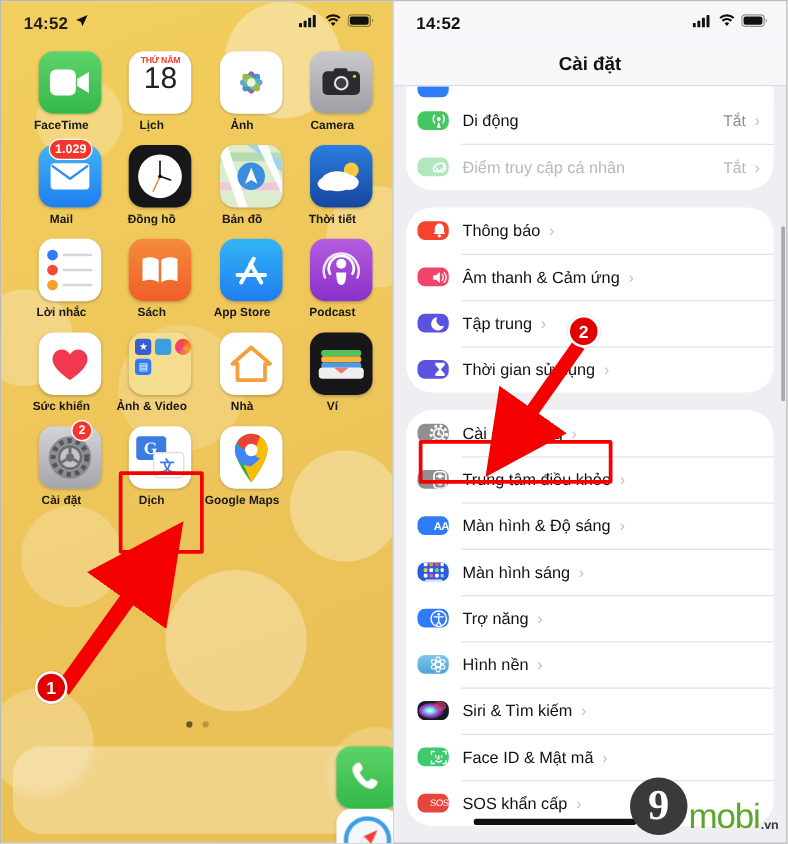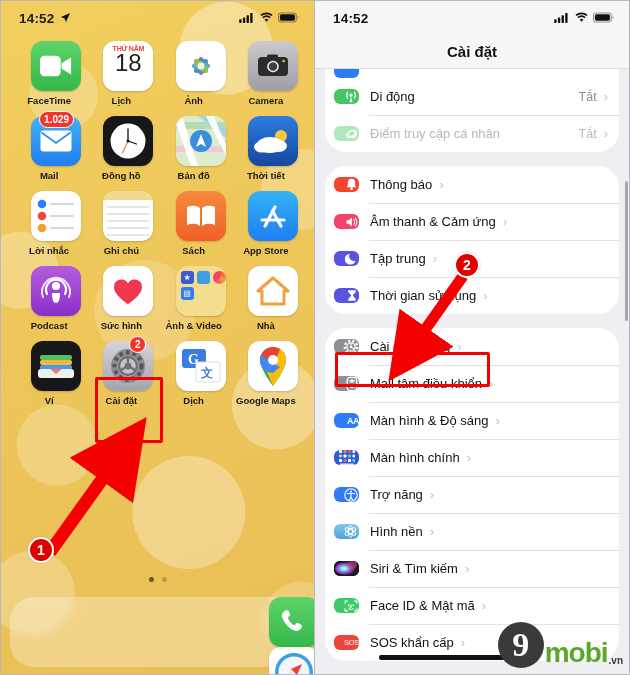--- a/index.html
+++ b/index.html
@@ -137,21 +137,21 @@
 
   
   .watermark {
     position:absolute; right:6px; bottom:6px; display:flex; align-items:flex-end; gap:1px;
   }
   .wm-9 {
     width:46px; height:46px; border-radius:50%; background:#3a3a3a;
     display:flex; align-items:center; justify-content:center;
     color:#fff; font-size:34px; font-weight:700; font-family:"Liberation Serif", serif;
   }
-  .wm-text { font-size:28px; font-weight:700; color:#5aa72b; line-height:30px; letter-spacing:-1px; }
+  .wm-text { font-size:28px; font-weight:400; color:#5aa72b; line-height:30px; letter-spacing:-1px; }
   .wm-vn { font-size:10px; color:#3a3a3a; font-weight:700; margin-bottom:2px; }
   .wm-strike {
     position:absolute; right:120px; bottom:14px; width:130px; height:5px; background:#111; border-radius:2px;
   }
 
   
   svg.arrow { position:absolute; pointer-events:none; overflow:visible; }
 </style>
 </head>
 <body>
@@ -324,37 +324,20 @@
               <circle cx="6" cy="17" r="4.3" fill="#f04a3c"></circle>
                 <rect x="14" y="16" width="24" height="2" rx="1" fill="#d7d7db"></rect>
               <circle cx="6" cy="29" r="4.3" fill="#f5a02b"></circle>
                 <rect x="14" y="28" width="24" height="2" rx="1" fill="#d7d7db"></rect>
             </svg>
           </div>
         </div>
         <div class="app-name">Lời nhắc</div>
       </div>
 
-      <div class="app">
-        <div class="app-ico-wrap">
-          <div class="app-ico" style="background:#fff;align-items:flex-start">
-            <svg width="50" height="50" viewBox="0 0 50 50">
-              <rect width="50" height="9" fill="#f2d98f"></rect>
-              <g stroke="#dcdce0" stroke-width="1.3">
-                <line x1="4" y1="16" x2="46" y2="16"></line>
-                  <line x1="4" y1="23" x2="46" y2="23"></line>
-                <line x1="4" y1="30" x2="46" y2="30"></line>
-                  <line x1="4" y1="37" x2="46" y2="37"></line>
-                <line x1="4" y1="44" x2="46" y2="44"></line>
-              </g>
-            </svg>
-          </div>
-        </div>
-        <div class="app-name">Ghi chú</div>
-      </div>
 
       <div class="app">
         <div class="app-ico-wrap">
           <div class="app-ico" style="background:linear-gradient(#f58a3c,#ef5f28)">
             <svg width="32" height="24" viewBox="0 0 32 24">
               <path d="M15 4C11 1 6 1.5 2 3v18c4-1.5 9-2 13 1z" fill="#fff"></path>
               <path d="M17 4c4-3 9-2.5 13-1v18c-4-1.5-9-2-13 1z" fill="#fff"></path>
             </svg>
           </div>
         </div>
@@ -391,21 +374,21 @@
       </div>
 
       <div class="app">
         <div class="app-ico-wrap">
           <div class="app-ico" style="background:#fff">
             <svg width="30" height="27" viewBox="0 0 30 27">
               <path d="M15 26S1 17.5 1 9.2A7.4 7.4 0 0 1 15 5.6 7.4 7.4 0 0 1 29 9.2C29 17.5 15 26 15 26z" fill="#f2384f"></path>
             </svg>
           </div>
         </div>
-        <div class="app-name">Sức hình</div>
+        <div class="app-name">Sức khiển</div>
       </div>
 
       <div class="app">
         <div class="app-ico-wrap">
           <div class="app-ico" style="background:#f4dd8e;align-items:flex-start;justify-content:flex-start;padding:5px">
             <div style="display:grid;grid-template-columns:repeat(3,13px);gap:3px">
               <div style="width:13px;height:13px;border-radius:3px;background:#3b5bd0;display:flex;align-items:center;justify-content:center;color:#fff;font-size:8px">★</div>
               <div style="width:13px;height:13px;border-radius:3px;background:#3a9ee0"></div>
               <div style="width:13px;height:13px;border-radius:50%;background:conic-gradient(#f04a3c,#f5a02b,#ef3d8a,#f04a3c)"></div>
               <div style="width:13px;height:13px;border-radius:3px;background:#2f7cf6;display:flex;align-items:center;justify-content:center;color:#fff;font-size:8px">▤</div>
@@ -677,21 +660,21 @@
         <div class="row">
           <span class="r-ico" style="background:#8e8e93">
             <svg width="14" height="16" viewBox="0 0 16 18">
               <rect x="2.5" y="1.5" width="11" height="15" rx="3.4" fill="none" stroke="#fff" stroke-width="1.5"></rect>
               <circle cx="8" cy="5.6" r="2" fill="#fff"></circle>
                 <line x1="4.4" y1="5.6" x2="11.6" y2="5.6" stroke="#fff" stroke-width="1.2"></line>
               <circle cx="8" cy="12" r="2" fill="#fff"></circle>
                 <line x1="4.4" y1="12" x2="11.6" y2="12" stroke="#fff" stroke-width="1.2"></line>
             </svg>
           </span>
-          <span class="r-label">Mail tâm điều khiển</span>
+          <span class="r-label">Trung tâm điều khỏe</span>
           <span class="chev">›</span>
         </div>
         <div class="row">
           <span class="r-ico" style="background:#2f7cf6">
             <span style="color:#fff;font-size:9px;font-weight:700;letter-spacing:-.5px">AA</span>
           </span>
           <span class="r-label">Màn hình &amp; Độ sáng</span>
           <span class="chev">›</span>
         </div>
         <div class="row">
@@ -707,21 +690,21 @@
                 <rect x="10" y="5.5" width="3" height="3" rx=".8" fill="#7ad36e"></rect>
                   <rect x="14.5" y="5.5" width="2.5" height="3" rx=".8"></rect>
                 <rect x="1" y="10" width="3" height="3" rx=".8"></rect>
                   <rect x="5.5" y="10" width="3" height="3" rx=".8" fill="#f05a9a"></rect>
                 <rect x="10" y="10" width="3" height="3" rx=".8"></rect>
                   <rect x="14.5" y="10" width="2.5" height="3" rx=".8" fill="#7ad3e0"></rect>
                 <rect x="2" y="14.5" width="14" height="2.5" rx="1" opacity=".85"></rect>
               </g>
             </svg>
           </span>
-          <span class="r-label">Màn hình chính</span>
+          <span class="r-label">Màn hình sáng</span>
           <span class="chev">›</span>
         </div>
         <div class="row">
           <span class="r-ico" style="background:#2f7cf6">
             <svg width="16" height="16" viewBox="0 0 18 18">
               <circle cx="9" cy="9" r="7" fill="none" stroke="#fff" stroke-width="1.3"></circle>
               <circle cx="9" cy="5.1" r="1.3" fill="#fff"></circle>
               <path d="M4.8 7.3h8.4M9 7.6v4M9 11.6l-2 3.2M9 11.6l2 3.2" stroke="#fff" stroke-width="1.3" stroke-linecap="round" fill="none"></path>
             </svg>
           </span>

